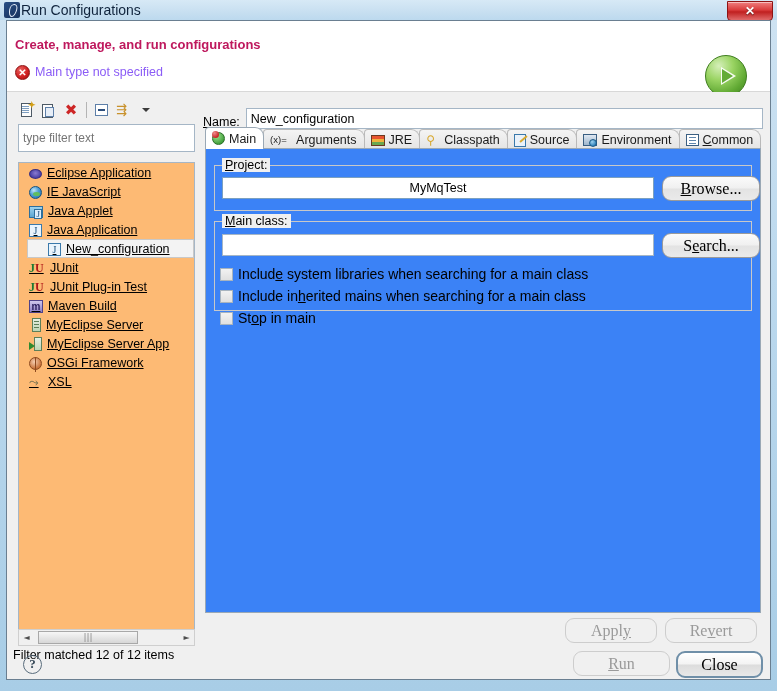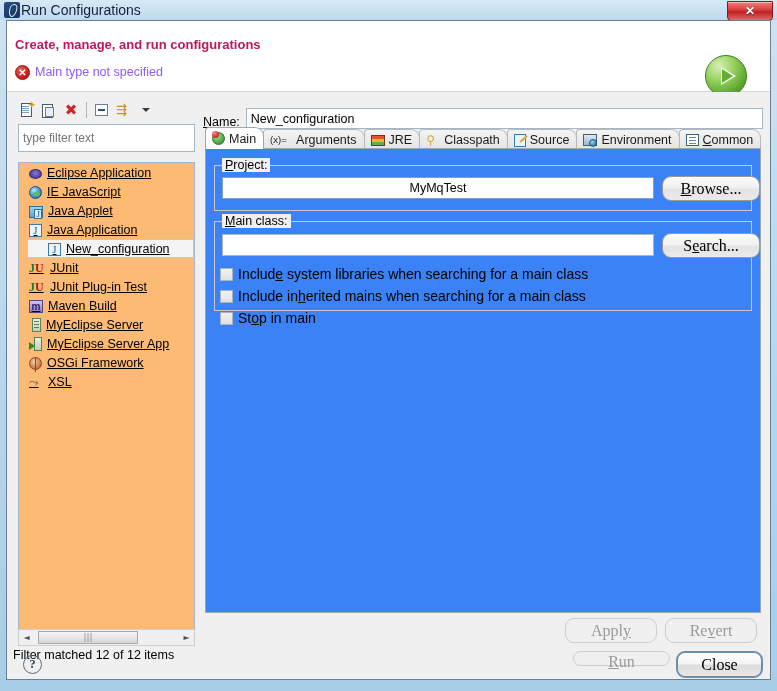--- a/index.html
+++ b/index.html
@@ -930,18 +930,18 @@
           </div>
         </div>
 
         <button class="btn disabled" style="left:362px; top:521px; width:92px;"><span>Appl</span><u>y</u></button>
         <button class="btn disabled" style="left:462px; top:521px; width:92px;"><span>Re</span><u>v</u><span>ert</span></button>
       </div>
     </div>
 
     <div class="footer">
       <div class="help-icon">?</div>
-      <button class="btn disabled" style="left:566px; top:8px; width:97px; height:15px;"><u>R</u><span>un</span></button>
+      <button class="btn disabled" style="left:566px; top:8px; width:97px; height:25px;"><u>R</u><span>un</span></button>
       <button class="btn default" style="left:669px; top:8px; width:87px; height:27px;">Close</button>
     </div>
 
   </div>
 </div>
 
 </body></html>

